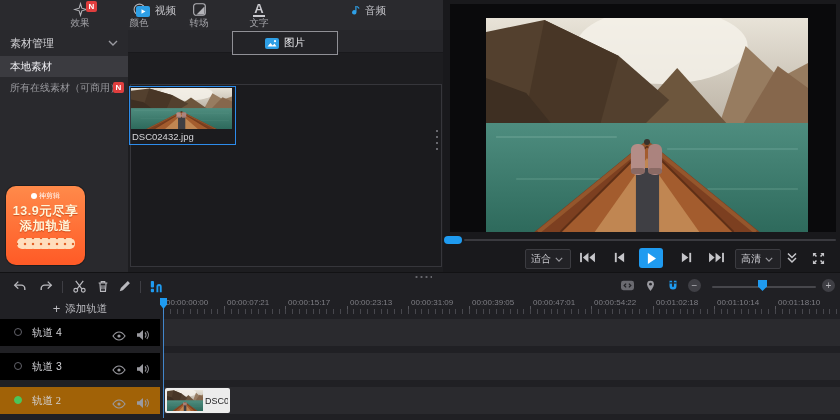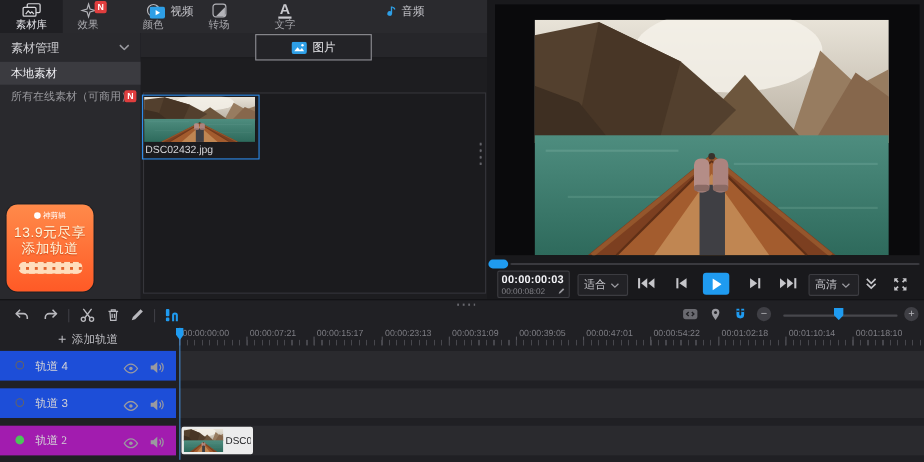--- a/index.html
+++ b/index.html
@@ -22,21 +22,21 @@
   .sbitem{position:absolute;left:0;width:128px;height:21px;}
   .sbitem .t{position:absolute;left:10px;top:4px;font-size:10px;color:#9a9a9f;white-space:nowrap;}
   .sbitem.sel{background:#3b3b40;}
   .sbitem.sel .t{color:#f0f0f4;font-size:10.5px;}
   
   .ad{position:absolute;left:6px;top:186px;width:79px;height:79px;border-radius:10px;
       background:linear-gradient(180deg,#ff8a4a,#ff5a26);box-shadow:0 0 0 1px rgba(0,0,0,.25);
       display:flex;flex-direction:column;align-items:center;cursor:pointer;}
   .adlogo{margin-top:5px;font-size:7px;color:#fff;display:flex;align-items:center;gap:2px;}
   .adlogo .dot{width:6px;height:6px;border-radius:50%;background:#fff;display:inline-block;}
-  .adline{font-size:12.5px;font-weight:normal;color:#fff6da;line-height:15px;text-shadow:0 1px 1px rgba(160,40,0,.5);letter-spacing:.5px;text-align:center;}
+  .adline{font-size:12.5px;font-weight:bold;color:#fff6da;line-height:15px;text-shadow:0 1px 1px rgba(160,40,0,.5);letter-spacing:.5px;text-align:center;}
   .adribbon{margin-top:4px;width:58px;height:11px;border-radius:5px;background:rgba(255,243,214,.85);
             background-image:radial-gradient(circle 1.5px,#e2622a 1.4px,transparent 1.6px);background-size:8px 6px;background-position:4px 3px;}
   
   .content{position:absolute;left:128px;top:30px;width:315px;height:242px;background:#1d1d20;}
   .tabbar{position:absolute;left:128px;top:30px;width:315px;height:22px;background:#26262a;border-bottom:1px solid #19191c;}
   .mtab{position:absolute;top:0;height:22px;display:flex;align-items:center;gap:5px;justify-content:center;}
   .mtab .tl{font-size:10.5px;color:#c2c2c7;white-space:nowrap;}
   .mtab.sel{border:1px solid #909096;background:#232327;padding:0 8px;}
   .mtab.sel .tl{color:#e8e8ec;}
   .search{position:absolute;left:320px;top:59px;width:119px;height:19px;background:#19191c;border:1px solid #45454b;border-radius:3px;}
@@ -80,22 +80,22 @@
   .addtrack{position:absolute;left:0;top:25px;width:160px;height:21px;display:flex;align-items:center;justify-content:center;
             gap:5px;color:#bcbcc1;font-size:10.5px;cursor:pointer;}
   .ruler{position:absolute;left:163px;top:24px;width:677px;height:18px;}
   .ruler:after{content:"";position:absolute;left:0;bottom:1px;width:100%;height:5px;
                background-image:repeating-linear-gradient(90deg,#47474d 0 1px,transparent 1px 6.8px);}
   .rlabel{position:absolute;top:1px;font-size:8px;color:#7e7e84;white-space:nowrap;}
   .rtick{position:absolute;bottom:1px;width:1px;height:8px;background:#55555b;}
   .phflag{position:absolute;left:160px;top:25px;width:7px;height:11px;background:#1f9bf0;
           clip-path:polygon(0 0,100% 0,100% 58%,50% 100%,0 58%);z-index:5;}
   .phline{position:absolute;left:163px;top:25px;width:1px;height:120px;background:rgba(70,150,230,.85);z-index:4;}
-  .trackhead{position:absolute;left:0;width:160px;height:27px;background:#1d4ed8;}
-  .trackhead.sel{background:#a21caf;font-family:Liberation Serif, serif;}
+  .trackhead{position:absolute;left:0;width:160px;height:27px;background:#000000;}
+  .trackhead.sel{background:#a16207;font-family:Liberation Serif, serif;}
   .tlane{position:absolute;left:163px;width:677px;height:27px;background:#2a2a2e;}
   .radio{position:absolute;left:14px;top:9px;width:8px;height:8px;border-radius:50%;border:1px solid #62626a;box-sizing:border-box;}
   .radio.on{background:#4cc45a;border-color:#4cc45a;}
   .tname{position:absolute;left:32px;top:7px;font-size:10.5px;color:#d2d2d6;}
   .theye{position:absolute;left:112px;top:8px;cursor:pointer;}
   .thspk{position:absolute;left:136px;top:8px;cursor:pointer;}
   .clip{position:absolute;left:165px;top:1px;width:65px;height:25px;background:#ececec;border-radius:2px;
         display:flex;align-items:center;overflow:hidden;cursor:pointer;}
   .clip .cthumb{flex:0 0 36px;height:21px;margin-left:2px;}
   .clip .cname{font-size:9px;color:#1c1c1e;margin-left:2px;white-space:nowrap;overflow:hidden;width:23px;}
@@ -140,30 +140,20 @@
       <rect x="161" y="126" width="14" height="31" rx="6" fill="#ab837e"></rect>
       <rect x="144" y="150" width="14" height="6" rx="3" fill="#8a6a64"></rect>
       <rect x="161" y="150" width="14" height="6" rx="3" fill="#8a6a64"></rect>
     </g>
   </defs>
 </svg>
 
 <div id="app">
 
   <div class="header">
-    <div class="navitem active" style="left:0;width:57px">
-      <span class="nicon">
-        <svg width="19" height="15" viewBox="0 0 20 16" fill="none" stroke="#d8d8dc" stroke-width="1.2">
-          <rect x="6" y="1.5" width="12.5" height="8.5" rx="1.2"></rect>
-          <rect x="2" y="5" width="12.5" height="8.5" rx="1.2" fill="#1f1f23"></rect>
-          <path d="M4.5 11.5l2.5-3 2 2.2 1.5-1.4 2 2.2"></path>
-        </svg>
-      </span>
-      <span class="navlabel">素材库</span>
-    </div>
     <div class="navitem" style="left:57px;width:46px">
       <span class="nicon">
         <svg width="15" height="15" viewBox="0 0 18 18" fill="none" stroke="#b4b4b9" stroke-width="1.3">
           <path d="M9 2l1.6 5.4L16 9l-5.4 1.6L9 16l-1.6-5.4L2 9l5.4-1.6z"></path>
         </svg>
       </span>
       <span class="navlabel">效果</span>
       <span class="nbadge" style="left:29px;top:1px">N</span>
     </div>
     <div class="navitem" style="left:112px;width:54px">
@@ -262,27 +252,20 @@
     <div class="stage">
       <div class="vimg">
         <svg width="322" height="214" viewBox="0 0 320 214" preserveAspectRatio="none">
             <use href="#boatscene"></use>
           </svg>
       </div>
     </div>
     <div class="seekline"></div>
     <div class="seekhandle"></div>
 
-    <div class="tcbox">
-      <span class="tc1">00:00:00:03</span>
-      <span class="tc2">00:00:08:02</span>
-      <svg class="tcpencil" width="7" height="7" viewBox="0 0 16 16" fill="#9a9aa0">
-        <path d="M2 14l1.2-3.6 8-8 2.4 2.4-8 8L2 14z"></path>
-      </svg>
-    </div>
 
     <div class="drop" style="left:82px;top:249px;width:34px">
       <span class="dl">适合</span>
       <svg width="8" height="5" viewBox="0 0 10 6" fill="none" stroke="#9a9aa0" stroke-width="1.4">
           <path d="M1 1l4 4 4-4"></path>
         </svg>
     </div>
 
     <div class="tbtn" style="left:136px;top:251px">
       <svg width="17" height="13" viewBox="0 0 18 14" fill="#c6c6ca">

